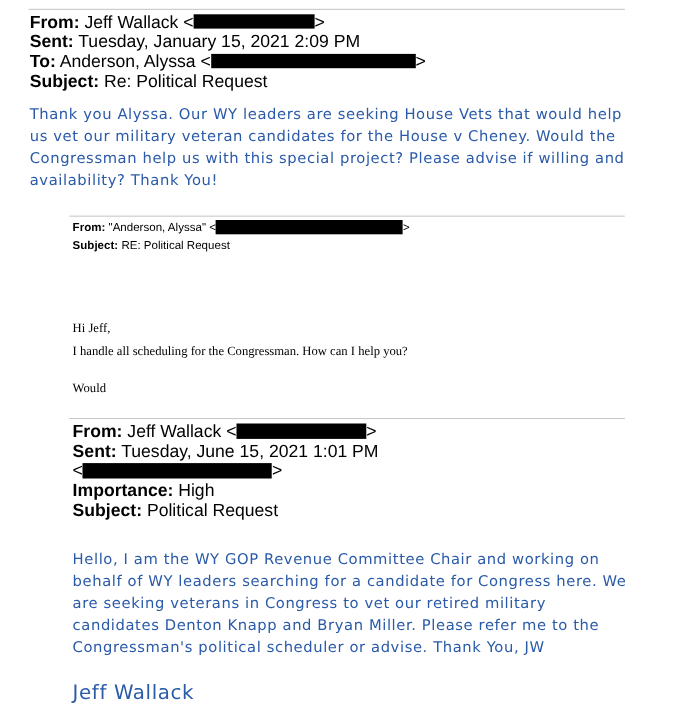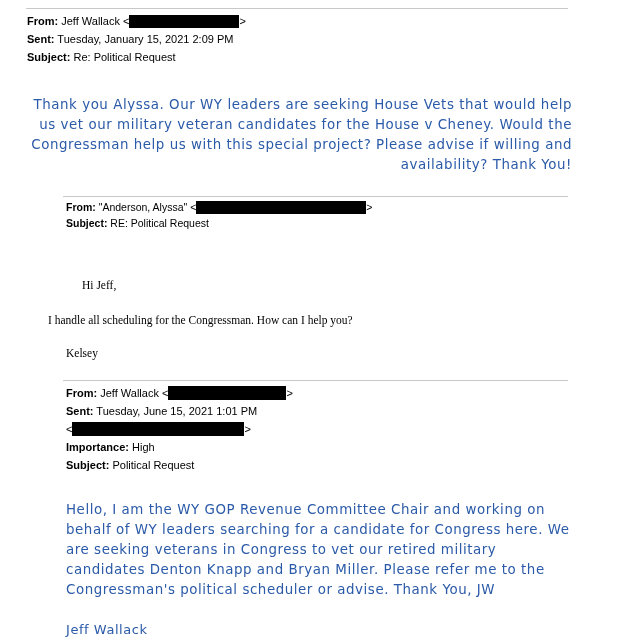--- a/index.html
+++ b/index.html
@@ -16,21 +16,21 @@
       color: #000;
     }
     .rule {
       position: absolute;
       height: 1px;
       background: #c8c8c8;
     }
     .hdr {
       position: absolute;
       font-family: "Liberation Sans", sans-serif;
-      font-size: 11px;
+      font-size: 16px;
       line-height: 18px;
       color: #000;
     }
     .hdr .row { white-space: nowrap; height: 18px; }
     .hdr b { font-weight: bold; }
     .redact {
       display: inline-block;
       background: #000;
       vertical-align: middle;
       position: relative;
@@ -66,43 +66,47 @@
 <div class="hdr" style="left:27px; top:12px;">
   <div class="row">
     <b>From:</b>
     <span>Jeff Wallack &lt;</span><span class="redact" style="width:110px;height:13px;"></span><span>&gt;</span>
   </div>
   <div class="row">
     <b>Sent:</b>
     <span>Tuesday, January 15, 2021 2:09 PM</span>
   </div>
   <div class="row">
+    <b>To:</b>
+    <span>Anderson, Alyssa &lt;</span><span class="redact" style="width:186px;height:13px;"></span><span>&gt;</span>
+  </div>
+  <div class="row">
     <b>Subject:</b>
     <span>Re: Political Request</span>
   </div>
 </div>
 
-<div class="blue" style="left:27px; top:95px; width:545px; font-size:13.4px; line-height:20px;text-align:right;">Thank you Alyssa. Our WY leaders are seeking House Vets that would help us vet our military veteran candidates for the House v Cheney. Would the Congressman help us with this special project? Please advise if willing and availability? Thank You!</div>
+<div class="blue" style="left:27px; top:95px; width:545px; font-size:13.4px; line-height:20px;">Thank you Alyssa. Our WY leaders are seeking House Vets that would help us vet our military veteran candidates for the House v Cheney. Would the Congressman help us with this special project? Please advise if willing and availability? Thank You!</div>
 
 <div class="rule" style="left:63px; top:196px; width:505px;"></div>
 
 <div class="hdr2" style="left:66px; top:200px;">
   <div class="row">
     <b>From:</b>
     <span>"Anderson, Alyssa" &lt;</span><span class="redact" style="width:170px;height:13px;"></span><span>&gt;</span>
   </div>
   <div class="row">
     <b>Subject:</b>
     <span>RE: Political Request</span>
   </div>
 </div>
 
-<div class="serif" style="left:66px; top:279px;margin-left:16px;">Hi Jeff,</div>
-<div class="serif" style="left:48px; top:314px;text-align:right;">I handle all scheduling for the Congressman. How can I help you?</div>
-<div class="serif" style="left:66px; top:347px;">Kelsey</div>
+<div class="serif" style="left:66px; top:293px;">Hi Jeff,</div>
+<div class="serif" style="left:66px; top:314px;text-align:right;">I handle all scheduling for the Congressman. How can I help you?</div>
+<div class="serif" style="left:66px; top:347px;">Would</div>
 
 <div class="rule" style="left:63px; top:380px; width:505px;"></div>
 
 <div class="hdr" style="left:66px; top:384px;">
   <div class="row">
     <b>From:</b>
     <span>Jeff Wallack &lt;</span><span class="redact" style="width:118px;height:14px;"></span><span>&gt;</span>
   </div>
   <div class="row">
     <b>Sent:</b>
@@ -115,13 +119,13 @@
     <b>Importance:</b>
     <span>High</span>
   </div>
   <div class="row">
     <b>Subject:</b>
     <span>Political Request</span>
   </div>
 </div>
 
 <div class="blue" style="left:66px; top:500px; width:505px; font-size:13.4px; line-height:20px;">Hello, I am the WY GOP Revenue Committee Chair and working on behalf of WY leaders searching for a candidate for Congress here. We are seeking veterans in Congress to vet our retired military candidates Denton Knapp and Bryan Miller.  Please refer me to the Congressman's political scheduler or advise. Thank You, JW</div>
-<div class="blue" style="left:66px; top:620px; font-size:13px; line-height:20px;">Jeff Wallack</div>
+<div class="blue" style="left:66px; top:620px; font-size:18px; line-height:20px;">Jeff Wallack</div>
 
 </body></html>

